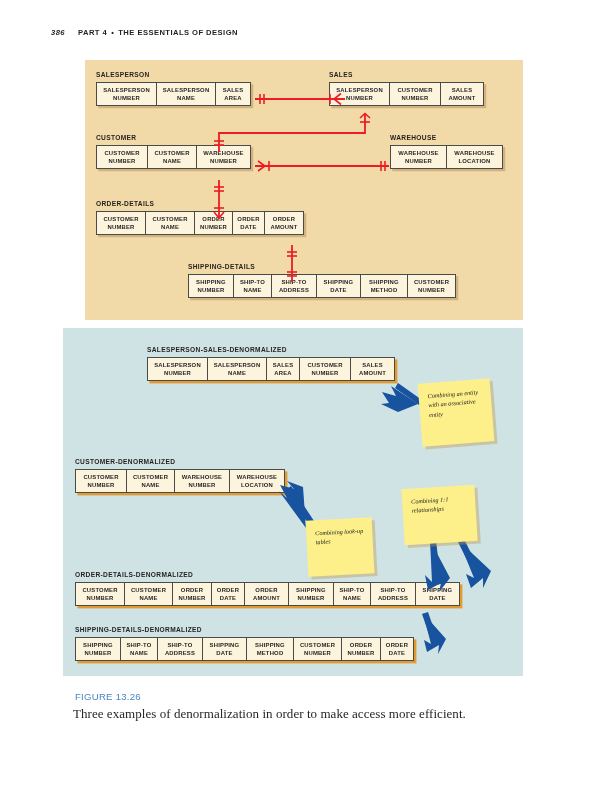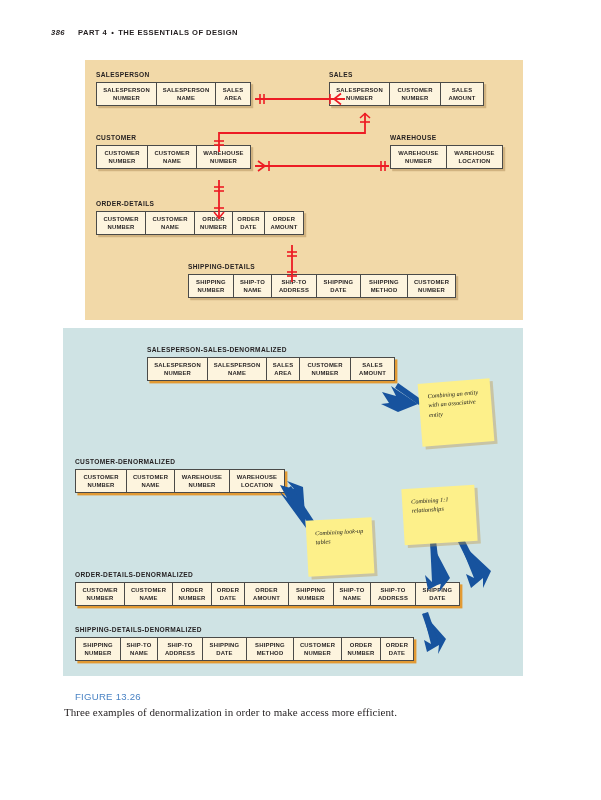--- a/index.html
+++ b/index.html
@@ -46,22 +46,22 @@
   #note-1{left:420px;top:381px;width:72px;height:63px;
       transform:rotate(-4.5deg);}
   #note-2{left:307px;top:519px;width:66px;height:56px;
       transform:rotate(-3deg);}
   #note-3{left:403px;top:487px;width:73px;height:56px;
       transform:rotate(-3.5deg);}
 
   
   #figure-number{position:absolute;left:75px;top:691px;font-size:9.6px;
       font-weight:normal;letter-spacing:.25px;color:#4a83c4;}
-  #figure-caption{position:absolute;left:64px;top:706px;
-      font-family:"Liberation Serif",serif;font-size:11px;
+  #figure-caption{position:absolute;left:73px;top:706px;
+      font-family:"Liberation Serif",serif;font-size:13px;
       letter-spacing:.05px;color:#231f20;}
 </style>
 </head>
 <body>
 
 <div id="running-head">
   <span class="pageno">386</span><span>PART 4</span><span class="dot">•</span><span>THE ESSENTIALS OF DESIGN</span>
 </div>
 
 <div class="panel" id="panel-top">

